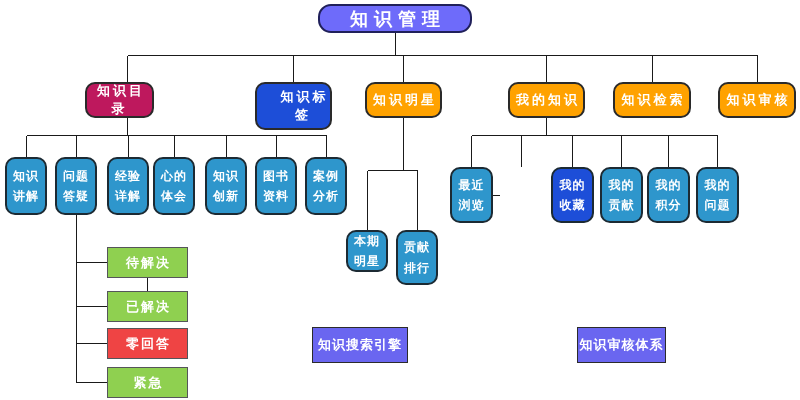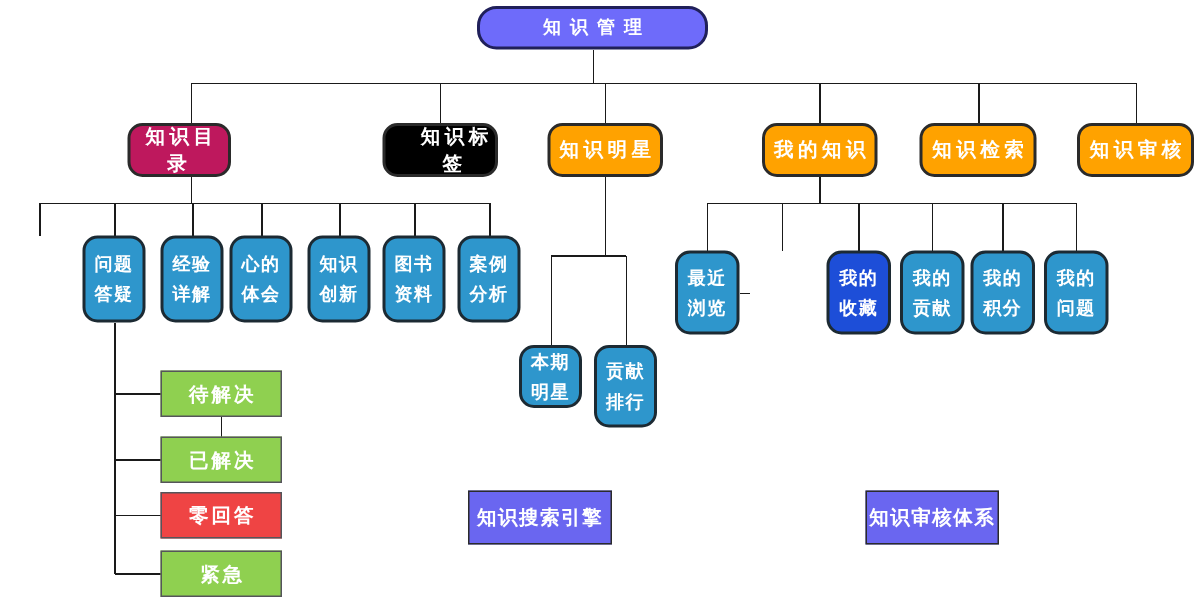--- a/index.html
+++ b/index.html
@@ -6,21 +6,21 @@
   .canvas{
     position:relative;width:800px;height:400px;background:#ffffff;overflow:hidden;
     font-family:"Liberation Sans","DejaVu Sans",sans-serif;
   }
   .lines{position:absolute;left:0;top:0;}
   .node{
     position:absolute;display:flex;align-items:center;justify-content:center;
     color:#ffffff;font-weight:bold;text-align:center;box-sizing:border-box;
   }
   .root{
-    border:2px solid #20205a;border-radius:13px;font-size:12px;letter-spacing:6px;text-indent:6px;
+    border:2px solid #20205a;border-radius:13px;font-size:18px;letter-spacing:6px;text-indent:6px;
   }
   .lvl2{
     border:2px solid #2a2a2a;border-radius:10px;font-size:13px;letter-spacing:3px;text-indent:3px;
   }
   .lvl3{
     border:2px solid #1c2a33;border-radius:10px;font-size:12px;letter-spacing:1px;
     line-height:1.7;padding:0 2px;word-break:break-all;
   }
   .status{
     border:1px solid #55555a;border-radius:0;font-size:13px;letter-spacing:2px;text-indent:2px;
@@ -76,26 +76,27 @@
       <line x1="621.5" y1="135.5" x2="621.5" y2="167"></line>
       <line x1="668.5" y1="135.5" x2="668.5" y2="167"></line>
       <line x1="717.5" y1="135.5" x2="717.5" y2="167"></line>
       <line x1="493" y1="195.5" x2="500" y2="195.5"></line>
     </g>
   </svg>
 
   <div class="node root" style="left: 318px; top: 4px; width: 154px; height: 29px; background-color: rgb(110, 107, 250);">知识管理</div>
 
   <div class="node lvl2" style="left: 85px; top: 82px; width: 69px; height: 36px; background-color: #be185d;">知识目录</div>
-  <div class="node lvl2" style="left: 255px; top: 82px; width: 77px; height: 36px; background-color: #000000; padding-left: 19px;">知识标签</div>
+  <div class="node lvl2" style="left: 255px; top: 82px; width: 77px; height: 48px; background-color: #1d4ed8; padding-left: 19px;">知识标签</div>
   <div class="node lvl2" style="left: 365px; top: 82px; width: 77px; height: 36px; background-color: rgb(255, 162, 0);">知识明星</div>
   <div class="node lvl2" style="left: 508px; top: 82px; width: 77px; height: 36px; background-color: rgb(255, 162, 0);">我的知识</div>
   <div class="node lvl2" style="left: 613px; top: 82px; width: 78px; height: 36px; background-color: rgb(255, 162, 0);">知识检索</div>
   <div class="node lvl2" style="left: 718px; top: 82px; width: 78px; height: 36px; background-color: rgb(255, 162, 0);">知识审核</div>
 
+  <div class="node lvl3" style="left: 5px; top: 157px; width: 42px; height: 58px; background-color: rgb(46, 150, 204);">知识讲解</div>
   <div class="node lvl3" style="left: 55px; top: 157px; width: 42px; height: 58px; background-color: rgb(46, 150, 204);">问题答疑</div>
   <div class="node lvl3" style="left: 107px; top: 157px; width: 42px; height: 58px; background-color: rgb(46, 150, 204);">经验详解</div>
   <div class="node lvl3" style="left: 153px; top: 157px; width: 42px; height: 58px; background-color: rgb(46, 150, 204);">心的体会</div>
   <div class="node lvl3" style="left: 205px; top: 157px; width: 42px; height: 58px; background-color: rgb(46, 150, 204);">知识创新</div>
   <div class="node lvl3" style="left: 255px; top: 157px; width: 42px; height: 58px; background-color: rgb(46, 150, 204);">图书资料</div>
   <div class="node lvl3" style="left: 305px; top: 157px; width: 42px; height: 58px; background-color: rgb(46, 150, 204);">案例分析</div>
 
   <div class="node status" style="left: 107px; top: 247px; width: 81px; height: 31px; background-color: rgb(143, 208, 80);">待解决</div>
   <div class="node status" style="left: 107px; top: 291px; width: 81px; height: 31px; background-color: rgb(143, 208, 80);">已解决</div>
   <div class="node status" style="left: 107px; top: 328px; width: 81px; height: 31px; background-color: #ef4444;">零回答</div>

